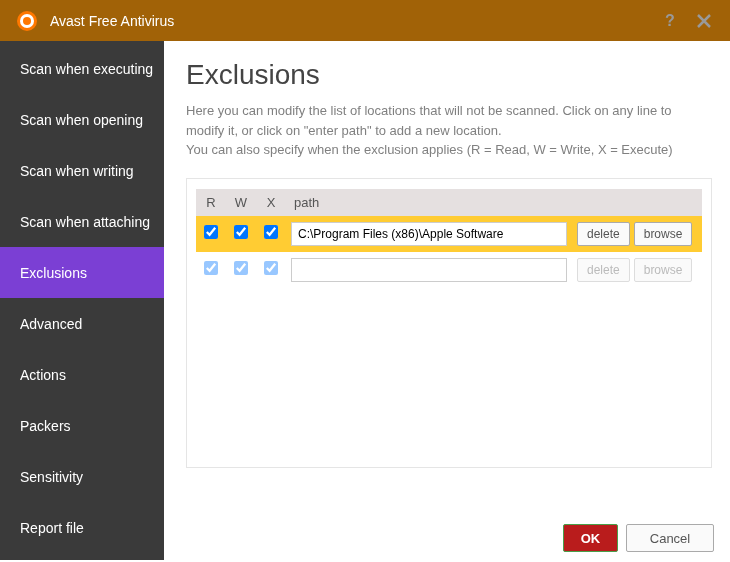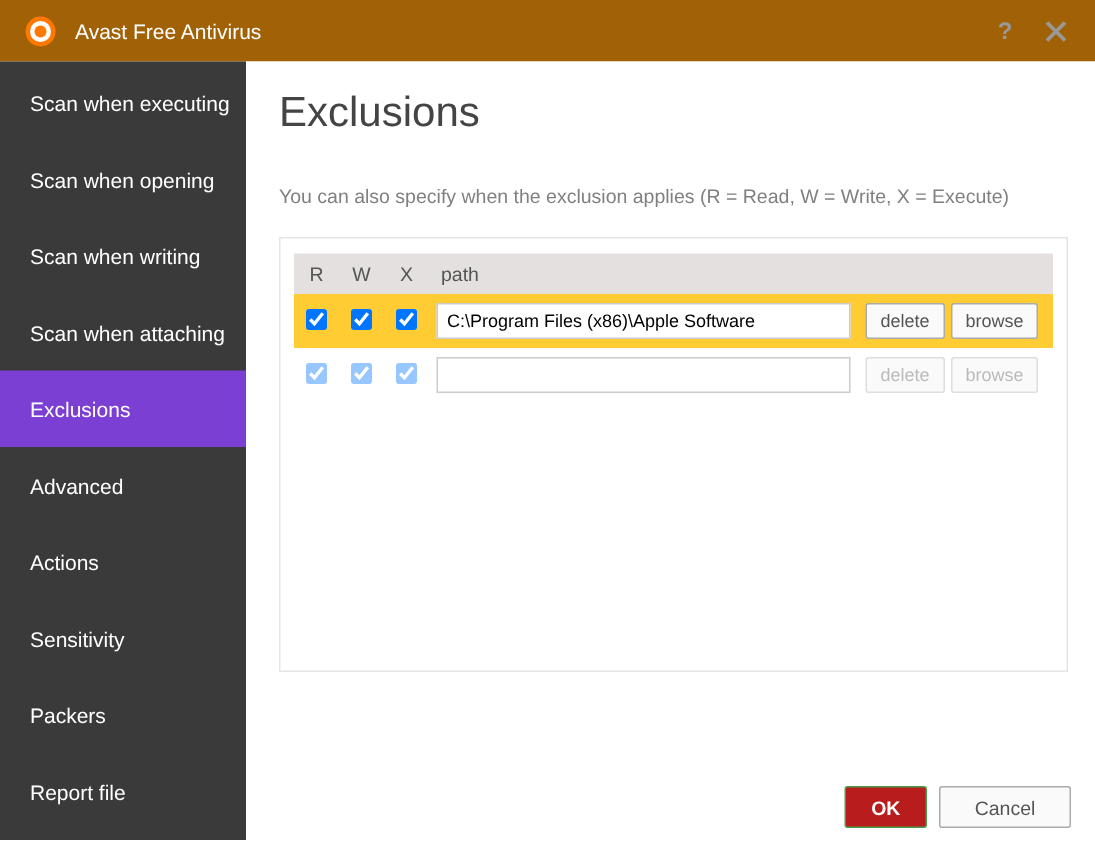--- a/index.html
+++ b/index.html
@@ -89,34 +89,34 @@
     <div class="sidebar-item active">
         <span>Exclusions</span>
       </div>
     <div class="sidebar-item">
         <span>Advanced</span>
       </div>
     <div class="sidebar-item">
         <span>Actions</span>
       </div>
     <div class="sidebar-item">
-        <span>Sensitivity</span>
+        <span>Packers</span>
       </div>
     <div class="sidebar-item">
-        <span>Packers</span>
+        <span>Sensitivity</span>
       </div>
     <div class="sidebar-item">
         <span>Report file</span>
       </div>
   </div>
 
   <div class="main">
     <h1 class="page-title">Exclusions</h1>
     <div class="desc">
-      <br>
+      <span>Here you can modify the list of locations that will not be scanned. Click on any line to modify it, or click on "enter path" to add a new location.</span><br>
       <span>You can also specify when the exclusion applies (R = Read, W = Write, X = Execute)</span>
     </div>
 
     <div class="panel">
       <table class="table">
         <thead>
           <tr>
             <th class="col-chk">R</th>
             <th class="col-chk">W</th>
             <th class="col-chk">X</th>

